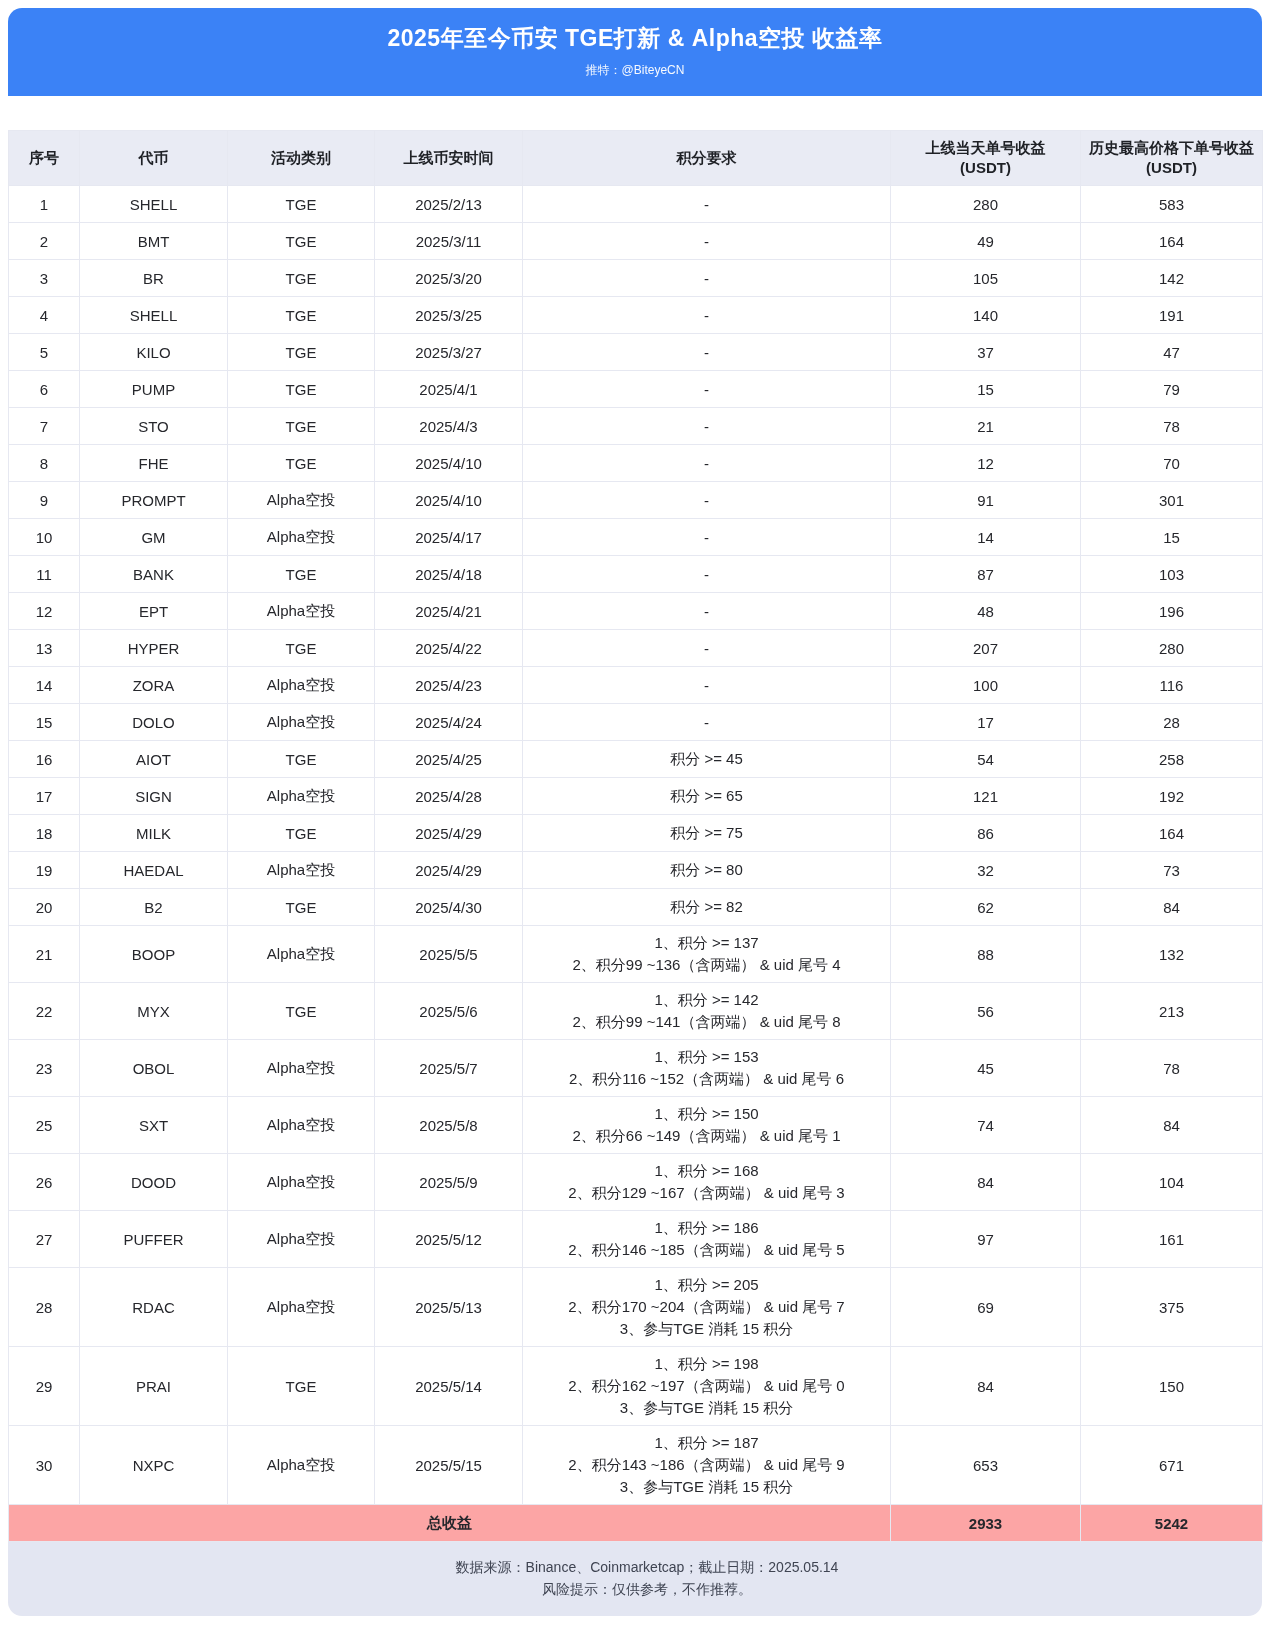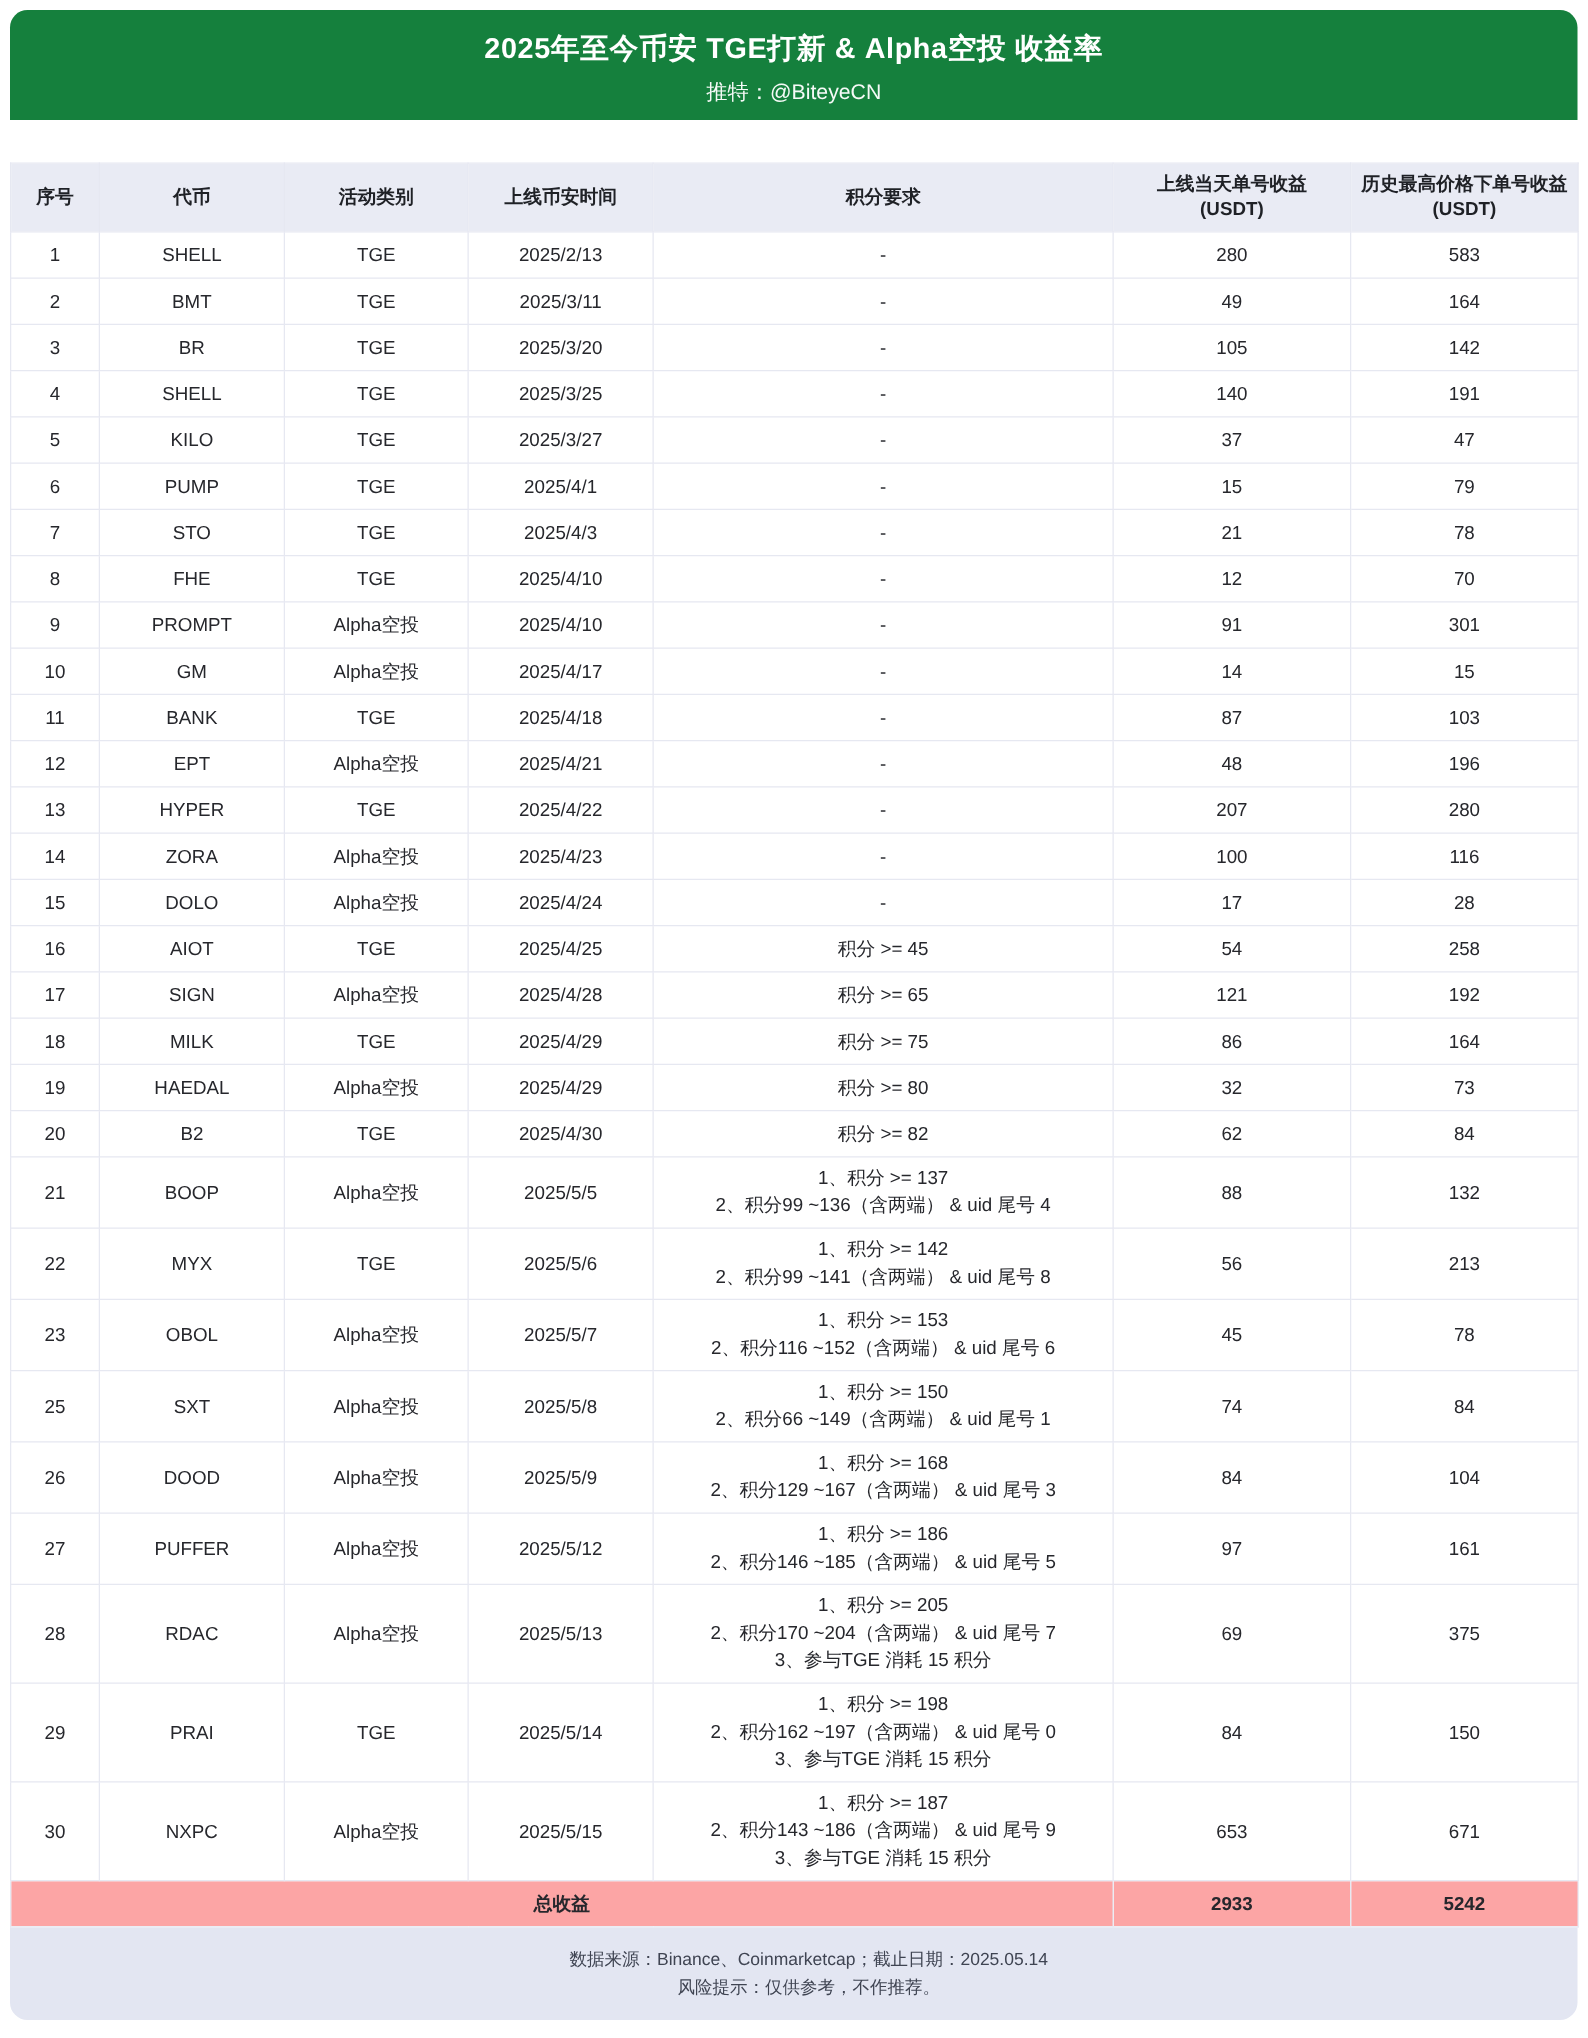--- a/index.html
+++ b/index.html
@@ -9,37 +9,37 @@
     min-height: 1630px;
     font-family: "Liberation Sans", "DejaVu Sans", sans-serif;
     color: #26272c;
   }
   .card {
     width: 1254px;
     margin: 8px auto 0 auto;
   }
   
   .banner {
-    background: #15803d;
+    background: #3b82f6;
     border-radius: 14px 14px 0 0;
     height: 88px;
     text-align: center;
     padding-top: 17px;
   }
   .banner h1 {
     color: #ffffff;
     font-size: 23px;
     font-weight: bold;
     line-height: 26px;
     letter-spacing: 0.5px;
   }
   .banner .subtitle {
     margin-top: 11px;
     color: rgba(255,255,255,0.96);
-    font-size: 17px;
+    font-size: 12px;
   }
   
   table {
     width: 1254px;
     border-collapse: collapse;
     table-layout: fixed;
     font-size: 15px;
     margin-top: 34px;
   }
   th, td {

